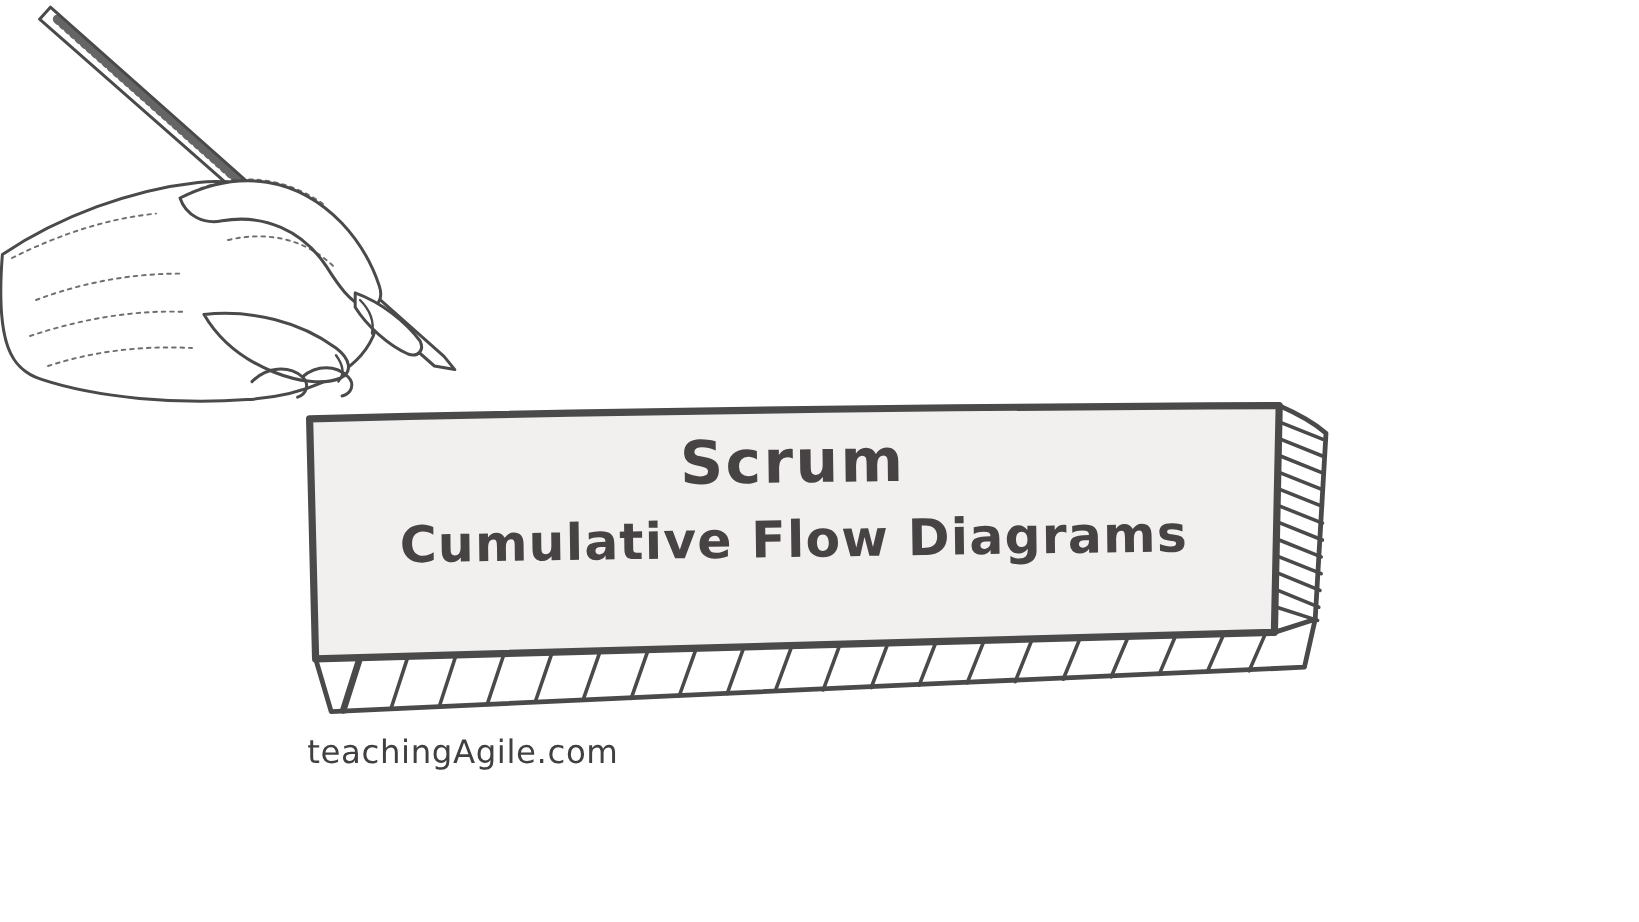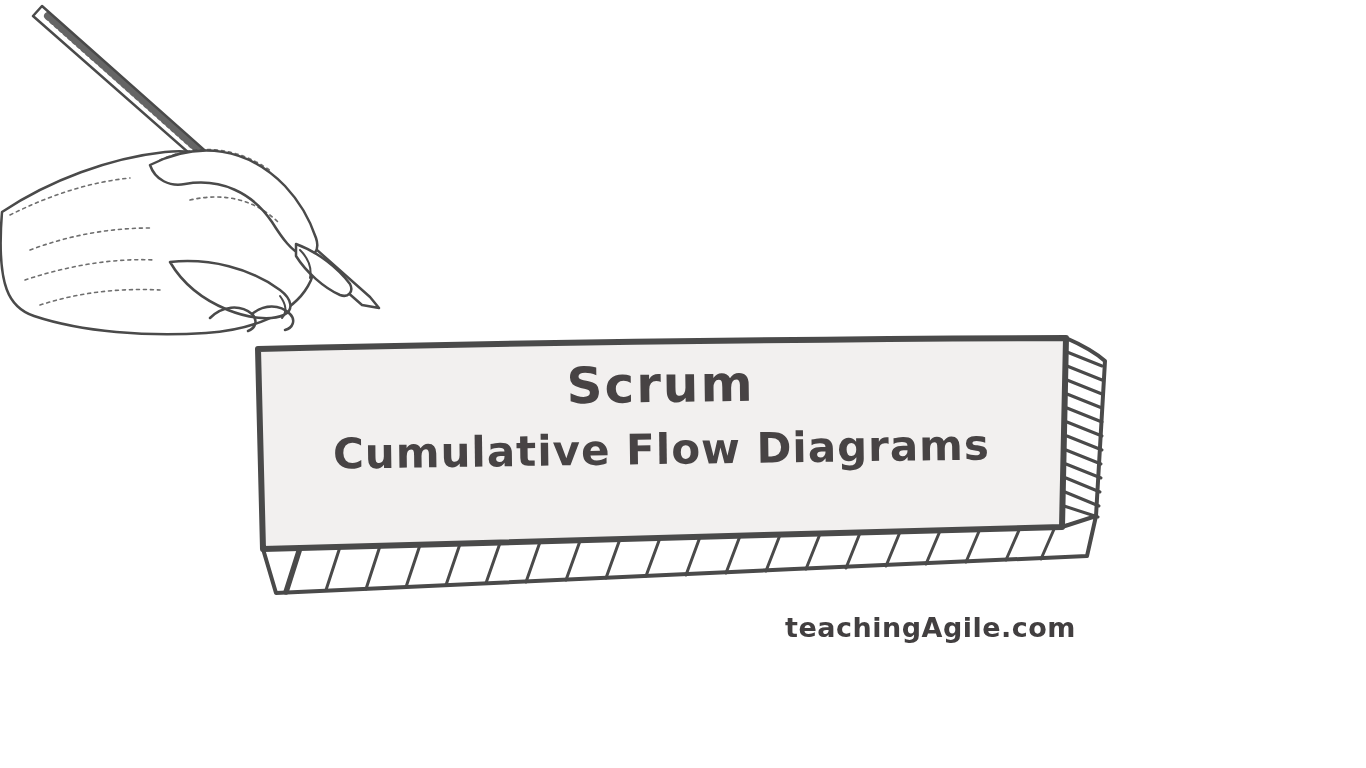--- a/index.html
+++ b/index.html
@@ -46,23 +46,23 @@
     font-weight: 800;
     letter-spacing: 1px;
     line-height: 1.1;
     color: #474344;
   }
   .site-label {
     position: absolute;
     left: 256px;
     top: 612px;
     width: 820px;
-    text-align: right;
+    text-align: left;
     font-size: 27px;
-    font-weight: 700;
+    font-weight: 400;
     color: #423f40;
     letter-spacing: 0.5px;
   }
 </style>
 </head>
 <body>
 
 <div class="stage">
 
   <svg class="art" viewBox="0 0 1366 768" fill="none" stroke-linecap="round" stroke-linejoin="round">

